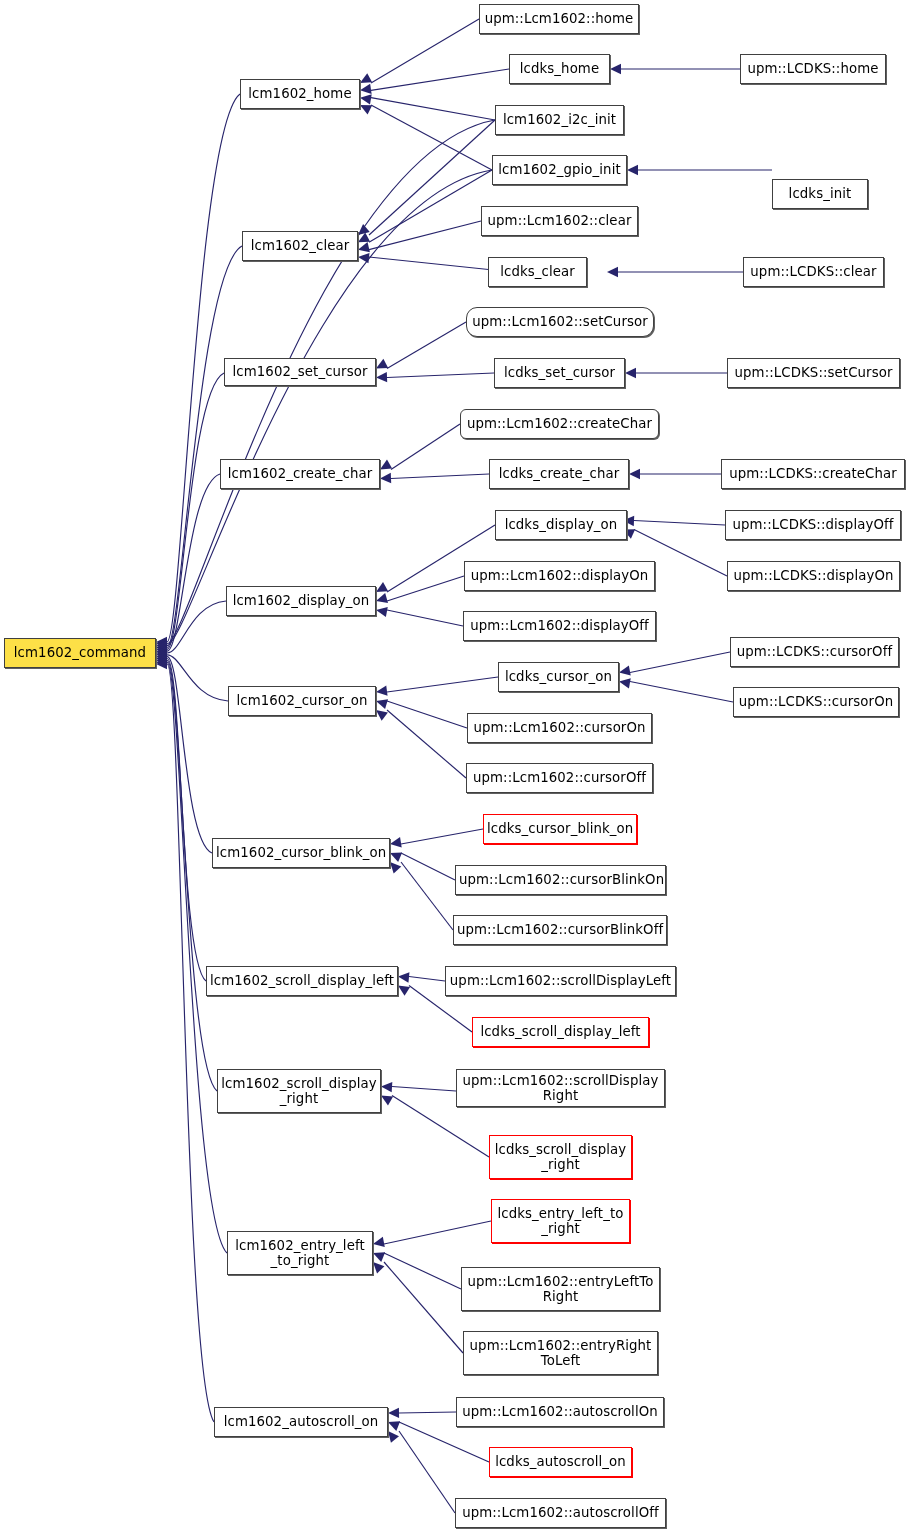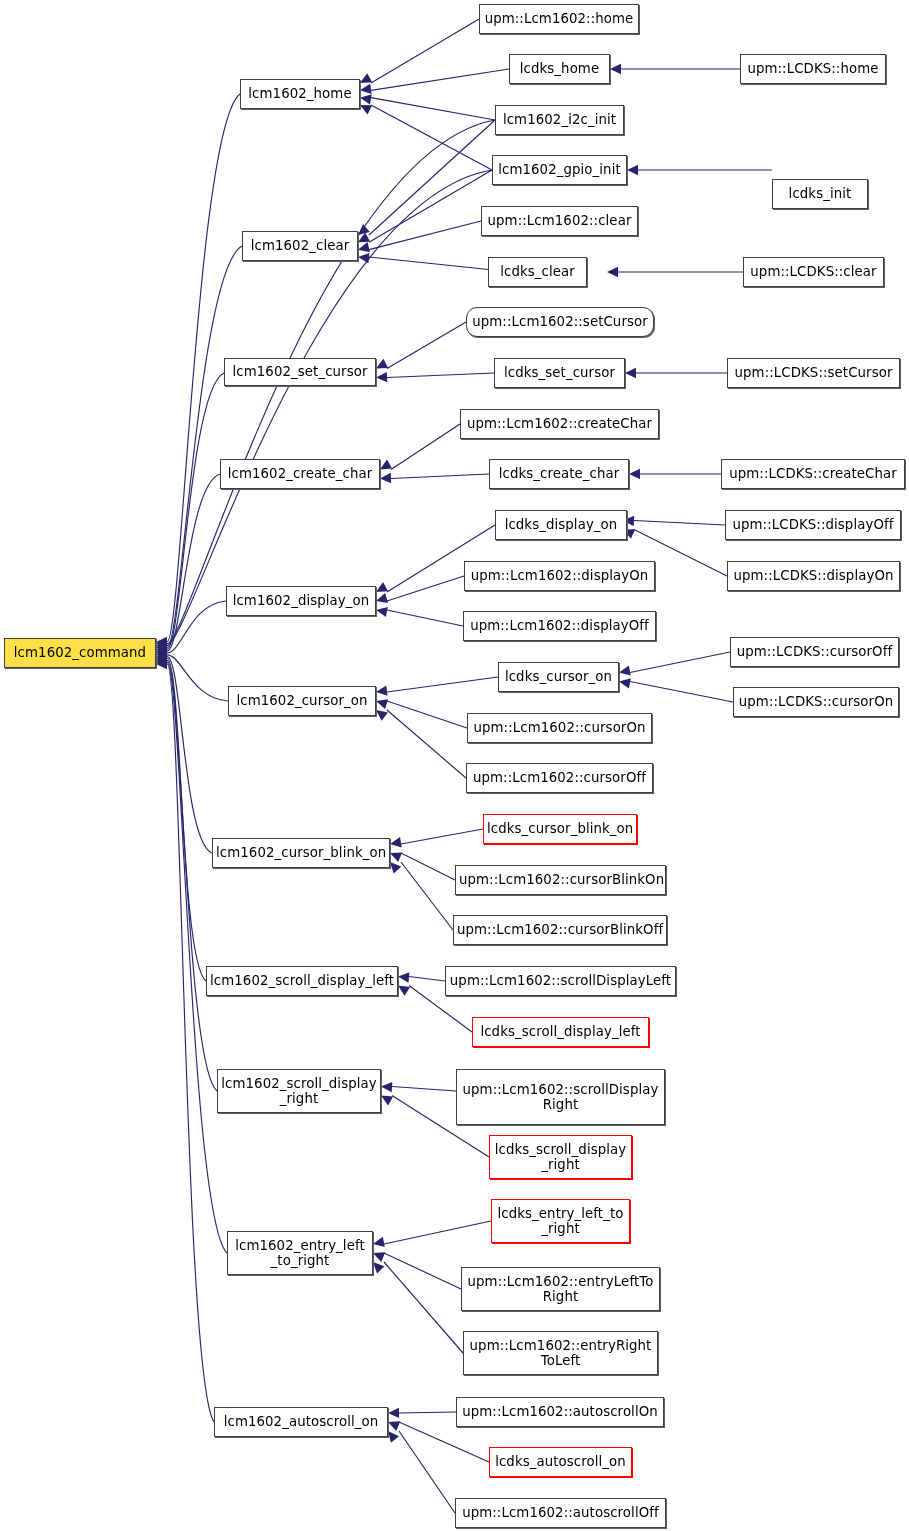--- a/index.html
+++ b/index.html
@@ -233,21 +233,21 @@
     </div>
     <div class="node" style="left: 488px; top: 257px; width: 99px; height: 30px;">
       <span>lcdks_clear</span>
     </div>
     <div class="node" style="left: 466px; top: 307px; width: 188px; height: 30px; border-radius: 11px;">
       <span>upm::Lcm1602::setCursor</span>
     </div>
     <div class="node" style="left: 494px; top: 358px; width: 131px; height: 30px;">
       <span>lcdks_set_cursor</span>
     </div>
-    <div class="node" style="left: 460px; top: 409px; width: 199px; height: 30px;">
+    <div class="node" style="left: 460px; top: 409px; width: 199px; height: 30px; border-radius: 6px;">
       <span>upm::Lcm1602::createChar</span>
     </div>
     <div class="node" style="left: 489px; top: 459px; width: 140px; height: 30px;">
       <span>lcdks_create_char</span>
     </div>
     <div class="node" style="left: 495px; top: 510px; width: 132px; height: 30px;">
       <span>lcdks_display_on</span>
     </div>
     <div class="node" style="left: 464px; top: 561px; width: 191px; height: 30px;">
       <span>upm::Lcm1602::displayOn</span>
@@ -272,21 +272,21 @@
     </div>
     <div class="node" style="left: 453px; top: 915px; width: 214px; height: 30px;">
       <span>upm::Lcm1602::cursorBlinkOff</span>
     </div>
     <div class="node" style="left: 445px; top: 966px; width: 231px; height: 30px;">
       <span>upm::Lcm1602::scrollDisplayLeft</span>
     </div>
     <div class="node missing" style="left: 472px; top: 1017px; width: 177px; height: 30px;">
       <span>lcdks_scroll_display_left</span>
     </div>
-    <div class="node" style="left: 456px; top: 1069px; width: 209px; height: 56px;">
+    <div class="node" style="left: 456px; top: 1069px; width: 209px; height: 38px;">
       <span>upm::Lcm1602::scrollDisplay<br>Right</span>
     </div>
     <div class="node missing" style="left: 489px; top: 1135px; width: 143px; height: 44px;">
       <span>lcdks_scroll_display<br>_right</span>
     </div>
     <div class="node missing" style="left: 491px; top: 1199px; width: 139px; height: 44px;">
       <span>lcdks_entry_left_to<br>_right</span>
     </div>
     <div class="node" style="left: 461px; top: 1267px; width: 199px; height: 44px;">
       <span>upm::Lcm1602::entryLeftTo<br>Right</span>

